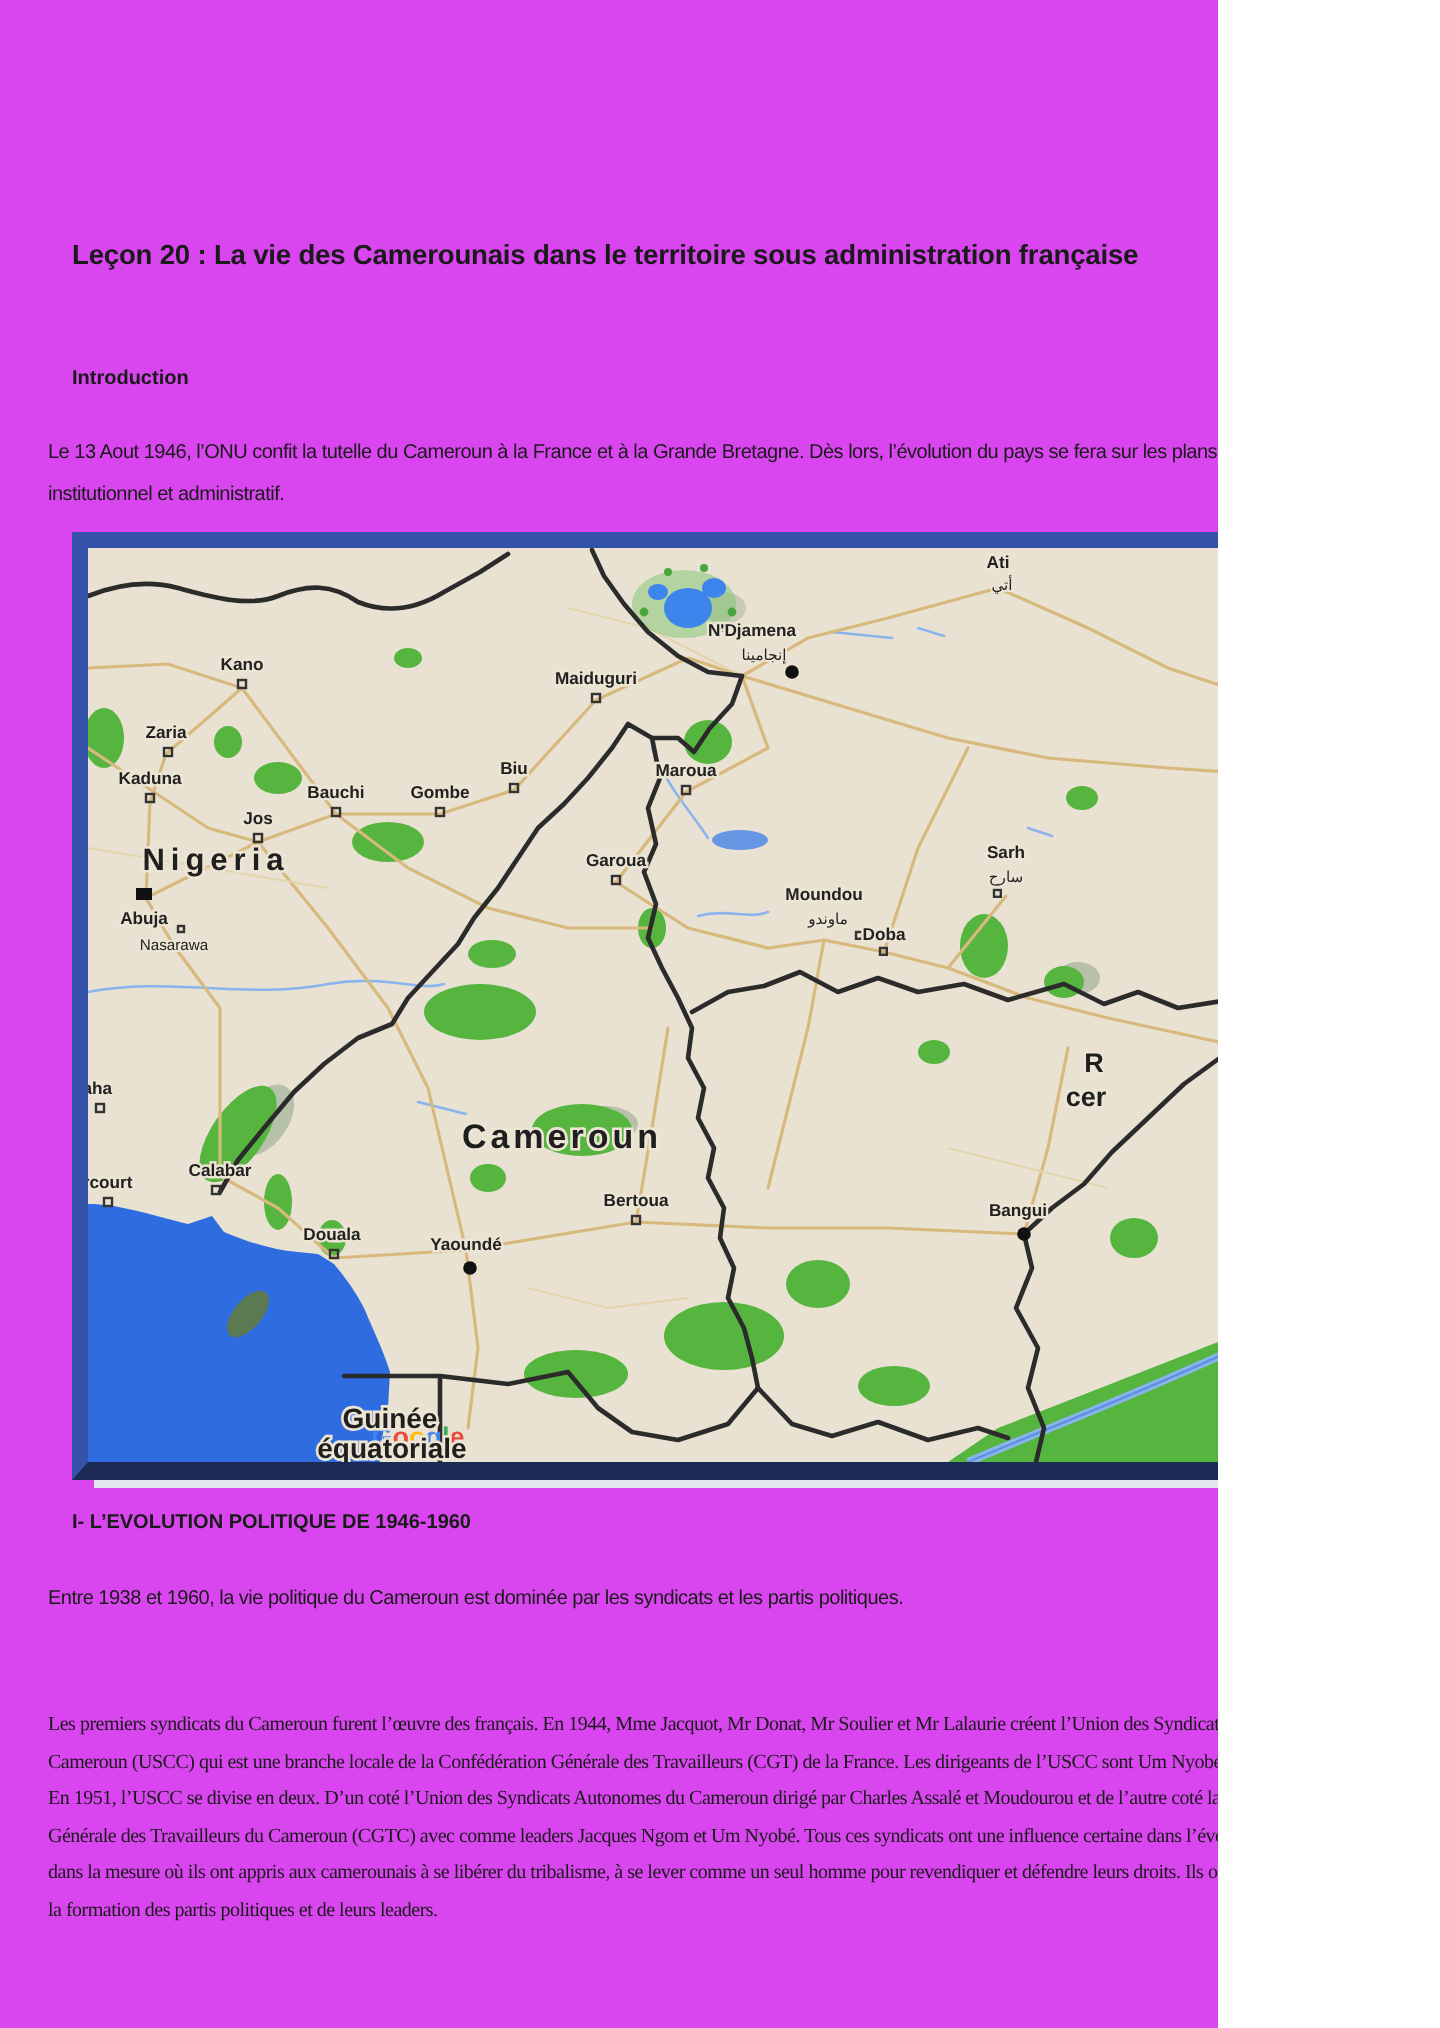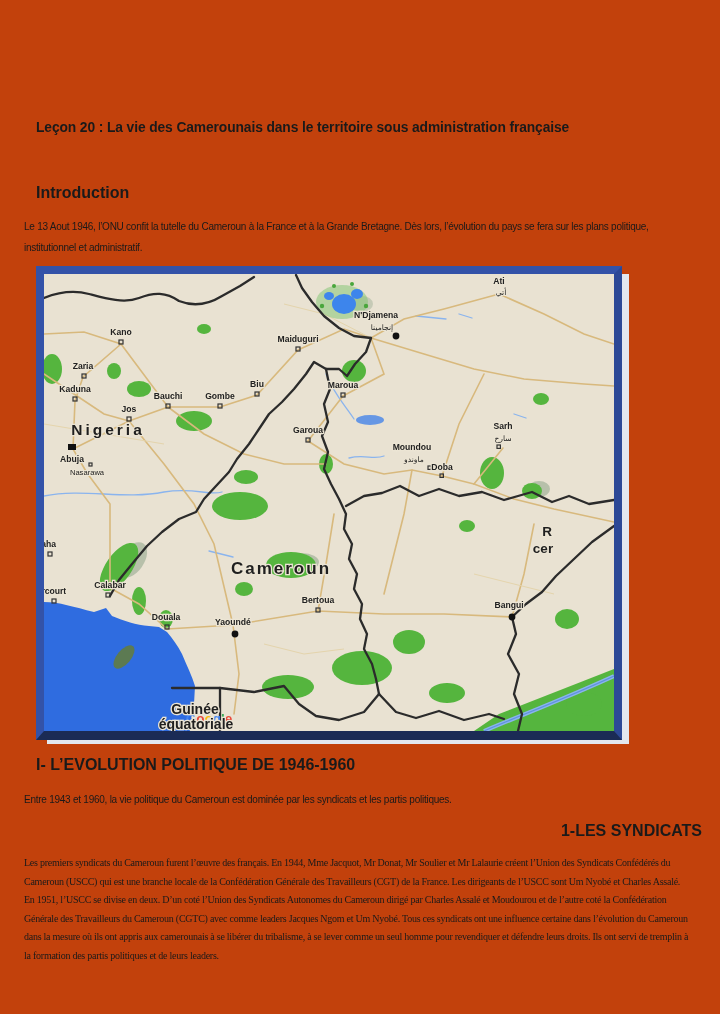--- a/index.html
+++ b/index.html
@@ -1,24 +1,24 @@
 <!DOCTYPE html>
 <html><head>
 <meta charset="utf-8">
 <style>
   html,body{margin:0;padding:0;}
   .page{
-    position:relative;width:720px;height:1014px;background:#c2410c;
+    position:relative;width:609px;height:1014px;background:#d946ef;
     font-family:"Liberation Sans",sans-serif;color:#1a1a1a;overflow:hidden;
   }
   .doc-title{
     position:absolute;left:36px;top:120px;width:670px;
     font-size:13.8px;font-weight:bold;white-space:nowrap;letter-spacing:-0.1px;
   }
-  .h-sub{position:absolute;left:36px;width:666px;font-size:16px;font-weight:bold;}
+  .h-sub{position:absolute;left:36px;width:666px;font-size:10px;font-weight:bold;}
   .para{position:absolute;left:24px;width:668px;font-size:10px;letter-spacing:-0.25px;line-height:21px;}
   .para.tight{line-height:18.6px;font-family:Liberation Serif, serif;}
   .h-intro{top:184px;}
   .h-sec1{top:756px;}
   .h-sec2{top:822px;text-align:right;}
   .p-intro{top:216px;}
   .p-sec1{top:789px;}
   .p-sec2{top:854px;}
   .map-frame{
     position:absolute;left:36px;top:266px;width:570px;height:457px;
@@ -270,18 +270,18 @@
       <text class="country-label" x="499" y="279" font-size="13.5">cer</text>
 
       <text class="wm" x="165" y="449"><tspan fill="#4285F4">G</tspan><tspan fill="#EA4335">o</tspan><tspan fill="#FBBC05">o</tspan><tspan fill="#4285F4">g</tspan><tspan fill="#34A853">l</tspan><tspan fill="#EA4335">e</tspan></text>
 
       <text class="country-label" x="151" y="440" font-size="14">Guinée</text>
       <text class="country-label" x="152" y="455" font-size="14">équatoriale</text>
     </svg>
   </div>
 
   <div class="h-sub h-sec1">I- L’EVOLUTION POLITIQUE DE 1946-1960</div>
-  <div class="para p-sec1">Entre 1943 et 1960, la vie politique du Cameroun est dominée par les syndicats et les partis politiques.</div>
+  <div class="para p-sec1">Entre 1938 et 1960, la vie politique du Cameroun est dominée par les syndicats et les partis politiques.</div>
 
   <div class="h-sub h-sec2">1-LES SYNDICATS</div>
   <div class="para p-sec2 tight">Les premiers syndicats du Cameroun furent l’œuvre des français. En 1944, Mme Jacquot, Mr Donat, Mr Soulier et Mr Lalaurie créent l’Union des Syndicats Confédérés du Cameroun (USCC) qui est une branche locale de la Confédération Générale des Travailleurs (CGT) de la France. Les dirigeants de l’USCC sont Um Nyobé et Charles Assalé. En 1951, l’USCC se divise en deux. D’un coté l’Union des Syndicats Autonomes du Cameroun dirigé par Charles Assalé et Moudourou et de l’autre coté la Confédération Générale des Travailleurs du Cameroun (CGTC) avec comme leaders Jacques Ngom et Um Nyobé. Tous ces syndicats ont une influence certaine dans l’évolution du Cameroun dans la mesure où ils ont appris aux camerounais à se libérer du tribalisme, à se lever comme un seul homme pour revendiquer et défendre leurs droits. Ils ont servi de tremplin à la formation des partis politiques et de leurs leaders.</div>
 
 </div>
 
 </body></html>

